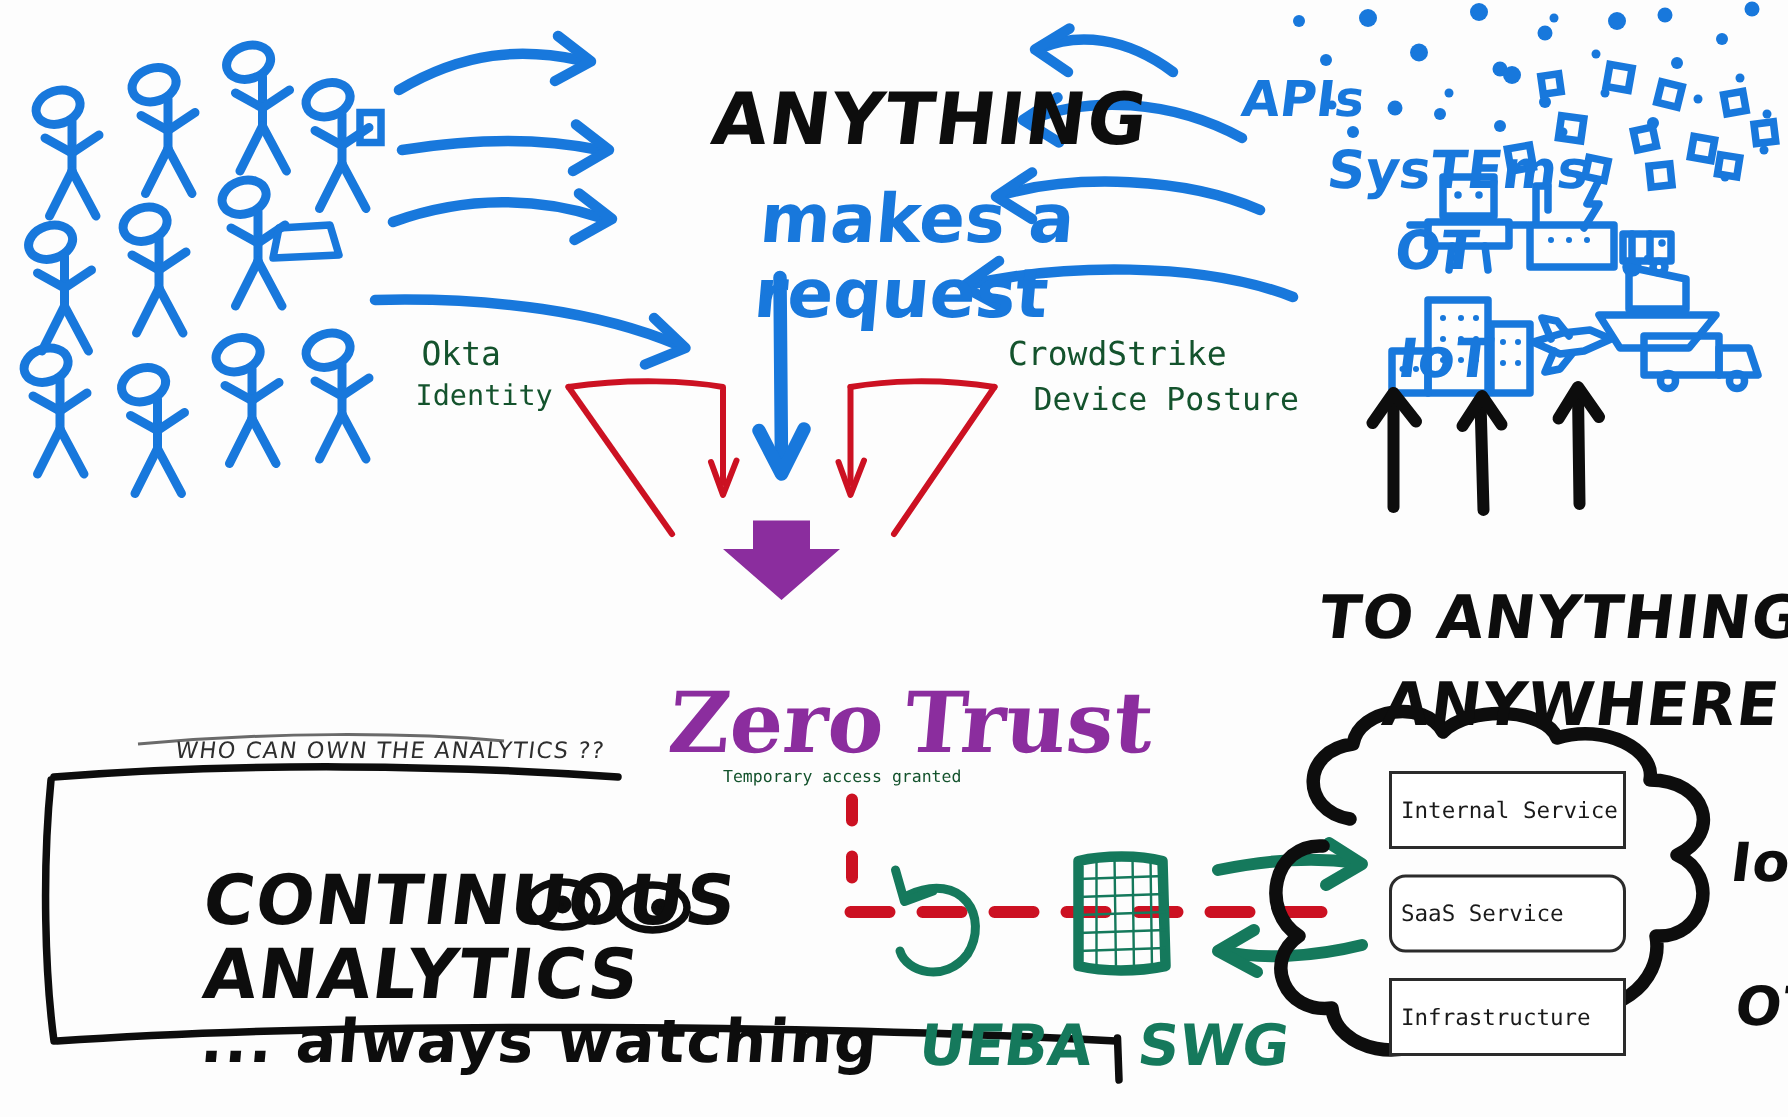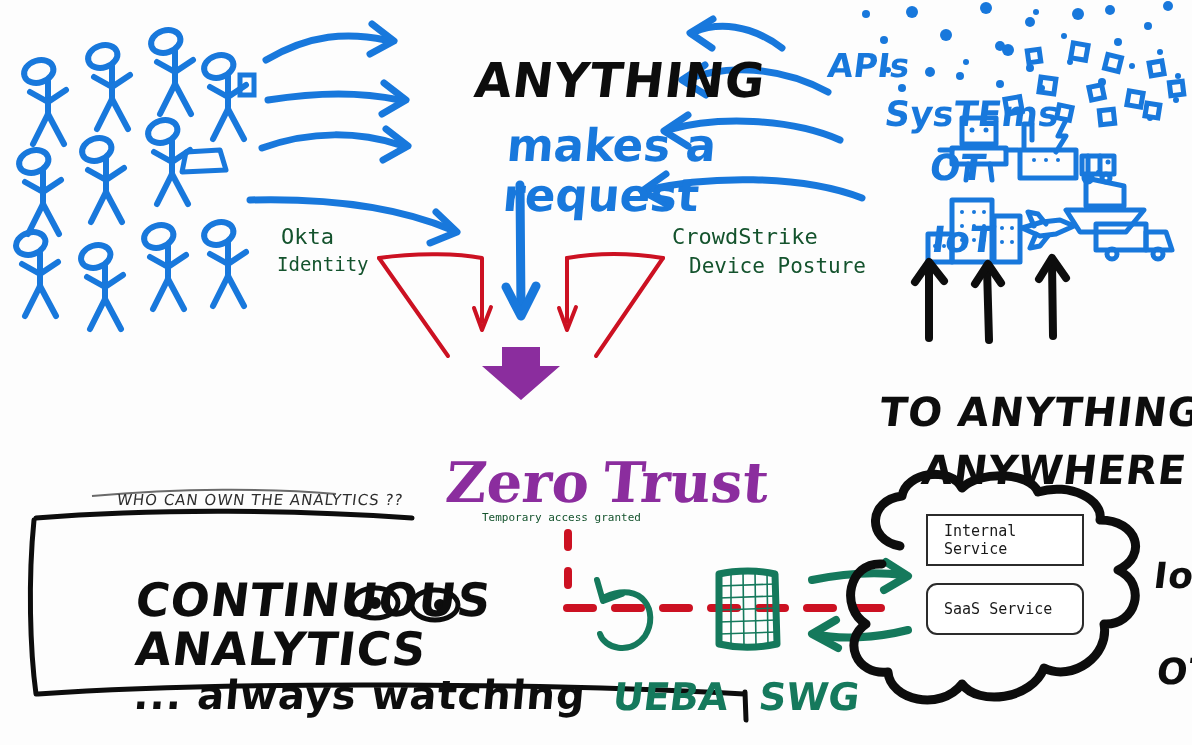--- a/index.html
+++ b/index.html
@@ -68,21 +68,21 @@
     border: 2px solid #2b2b2b;
     background: #ffffff;
     display: flex;
     align-items: center;
     box-sizing: border-box;
   }
   .svc-box span {
     font-family: "DejaVu Sans Mono", "Liberation Mono", monospace;
     font-size: 15px;
     color: #1a1a1a;
-    padding-left: 16px;
+    padding-left: 6px;
   }
 </style>
 </head>
 <body>
 
 <div id="canvas">
 
   <svg class="layer" viewBox="0 0 1192 745">
     <defs>
       <g id="stick">
@@ -411,20 +411,23 @@
   <div class="txt hand-green" style="left:706px; top:640px; font-size:38px;">
     <span class="skew">SWG</span>
   </div>
 
   <div class="svc-box" style="left:926px; top:514px; width:158px; height:52px;">
     <span>Internal Service</span>
   </div>
   <div class="svc-box" style="left:926px; top:583px; width:158px; height:52px;border-radius:11px;">
     <span>SaaS Service</span>
   </div>
+  <div class="svc-box" style="left:926px; top:652px; width:158px; height:52px;">
+    <span>Infrastructure</span>
+  </div>
 
   <div class="txt hand-black" style="left:1100px; top:522px; font-size:36px;">
     <span class="skew">IoT</span>
   </div>
   <div class="txt hand-black" style="left:1103px; top:618px; font-size:36px;">
     <span class="skew">OT</span>
   </div>
 
 </div>
 

